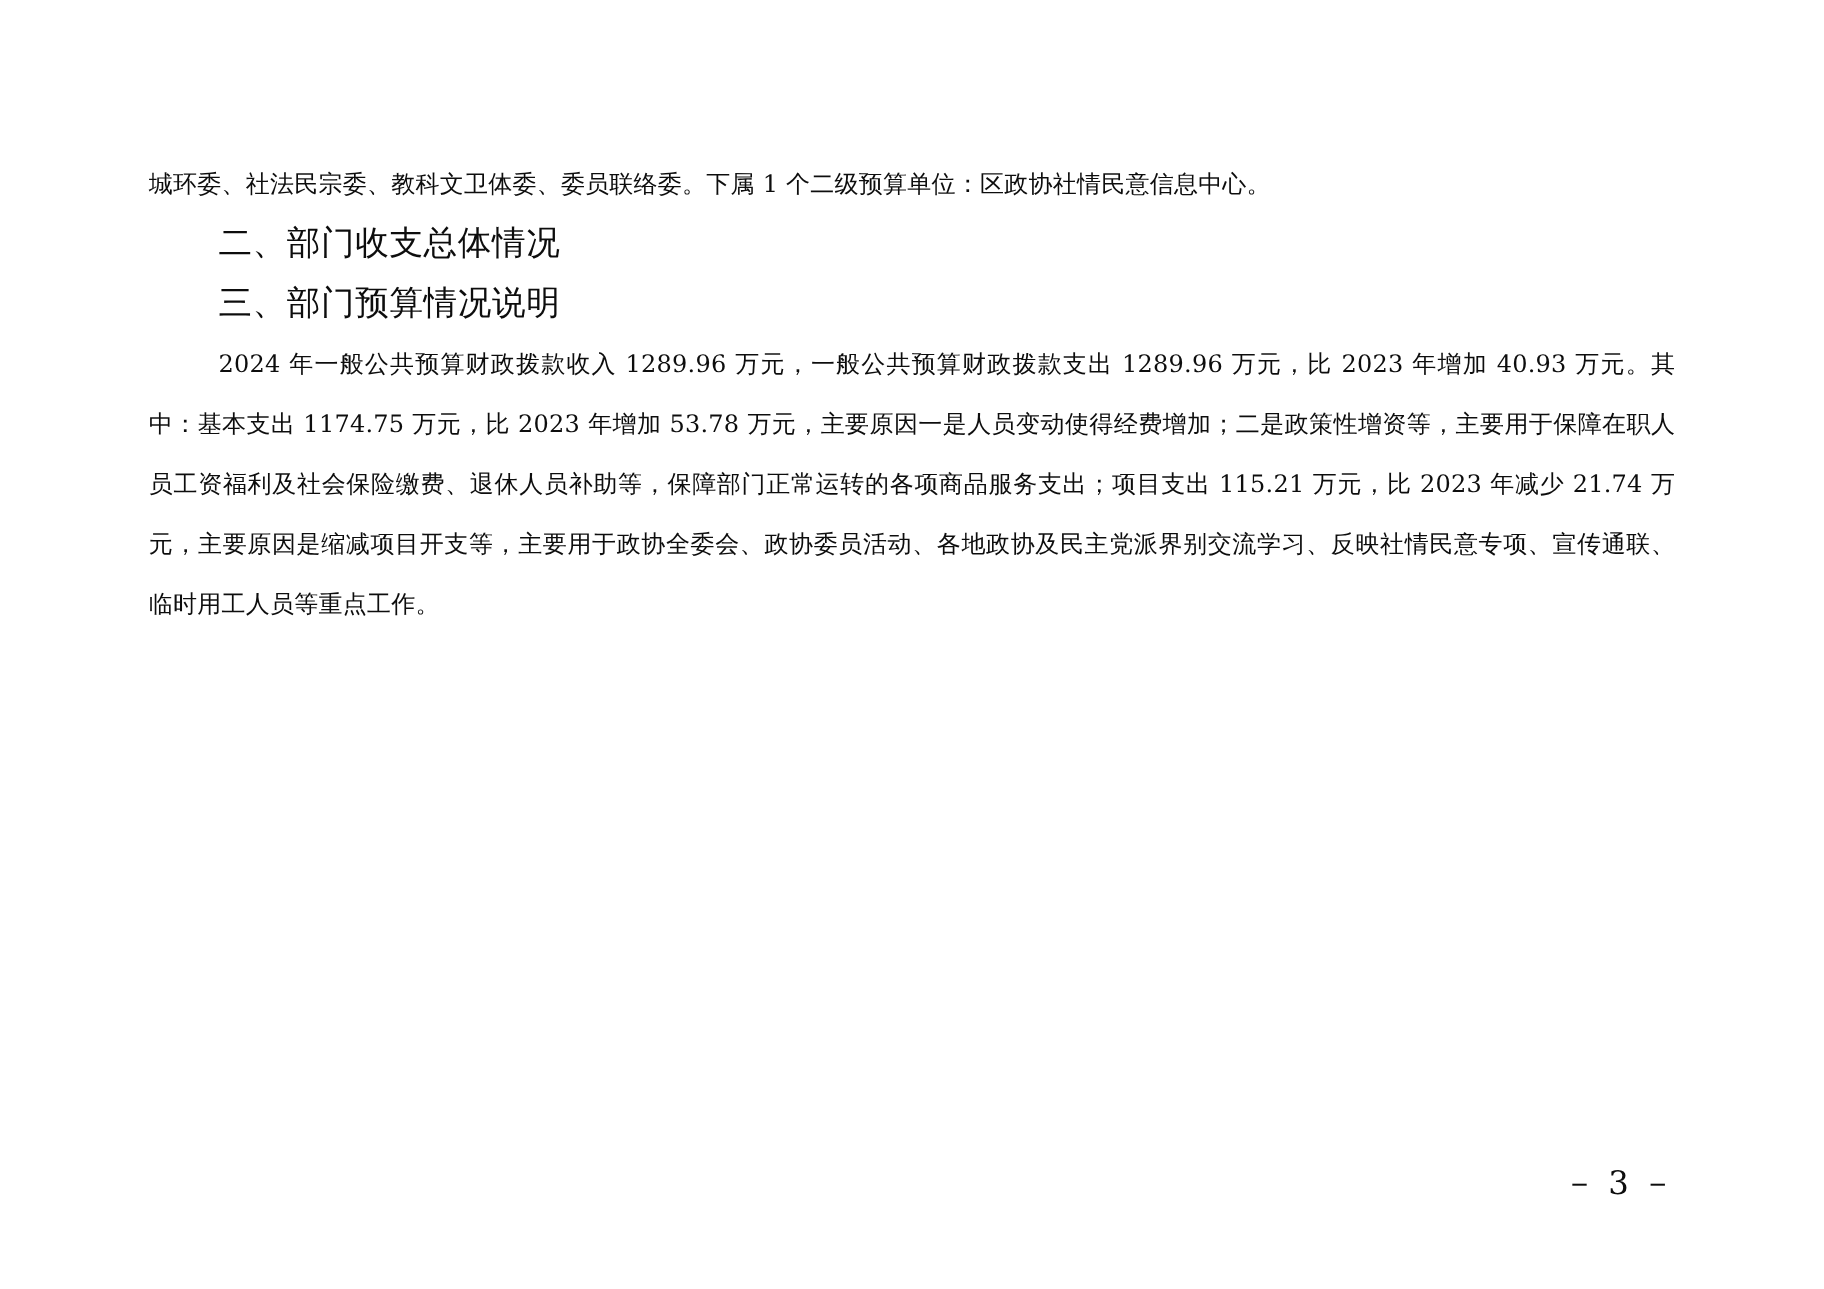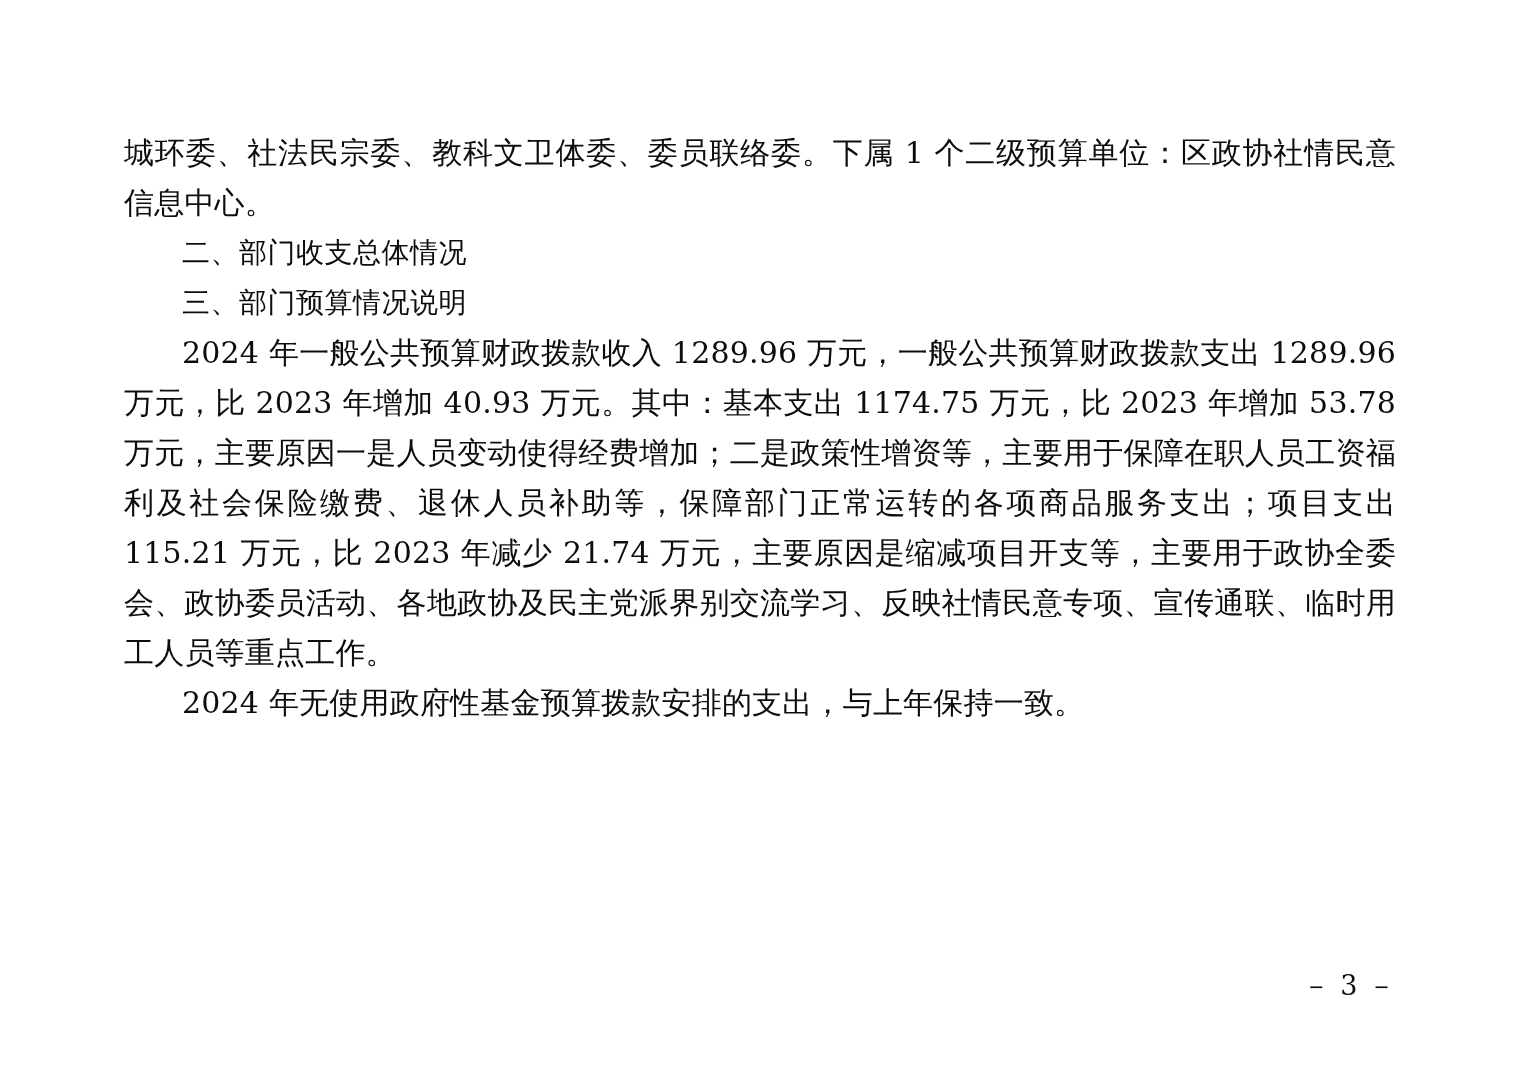--- a/index.html
+++ b/index.html
@@ -23,21 +23,21 @@
     background: #fff;
   }
   .content {
     position: absolute;
     left: 124px;
     top: 128px;
     width: 1272px;
   }
   p {
     margin: 0 0 0 0;
-    font-size: 30px;
+    font-size: 20px;
     line-height: 50px;
     text-align: justify;
     text-justify: inter-ideograph;
     letter-spacing: 0.2px;
   }
   p.body-text {
     text-indent: 0;
   }
   p.indent {
     text-indent: 58px;
@@ -73,18 +73,17 @@
     <p class="body-text blk">城环委、社法民宗委、教科文卫体委、委员联络委。下属 1 个二级预算单位：区政协社情民意信息中心。</p>
 
     <h2 class="section">二、部门收支总体情况</h2>
 
 
 
     <h2 class="section">三、部门预算情况说明</h2>
 
     <p class="indent blk">2024 年一般公共预算财政拨款收入 1289.96 万元，一般公共预算财政拨款支出 1289.96 万元，比 2023 年增加 40.93 万元。其中：基本支出 1174.75 万元，比 2023 年增加 53.78 万元，主要原因一是人员变动使得经费增加；二是政策性增资等，主要用于保障在职人员工资福利及社会保险缴费、退休人员补助等，保障部门正常运转的各项商品服务支出；项目支出 115.21 万元，比 2023 年减少 21.74 万元，主要原因是缩减项目开支等，主要用于政协全委会、政协委员活动、各地政协及民主党派界别交流学习、反映社情民意专项、宣传通联、临时用工人员等重点工作。</p>
 
-    <p class="indent blk">2024 年无使用政府性基金预算拨款安排的支出，与上年保持一致。</p>
 
   </div>
 
   <div class="page-number">－ 3 －</div>
 </div>
 
 </body></html>

